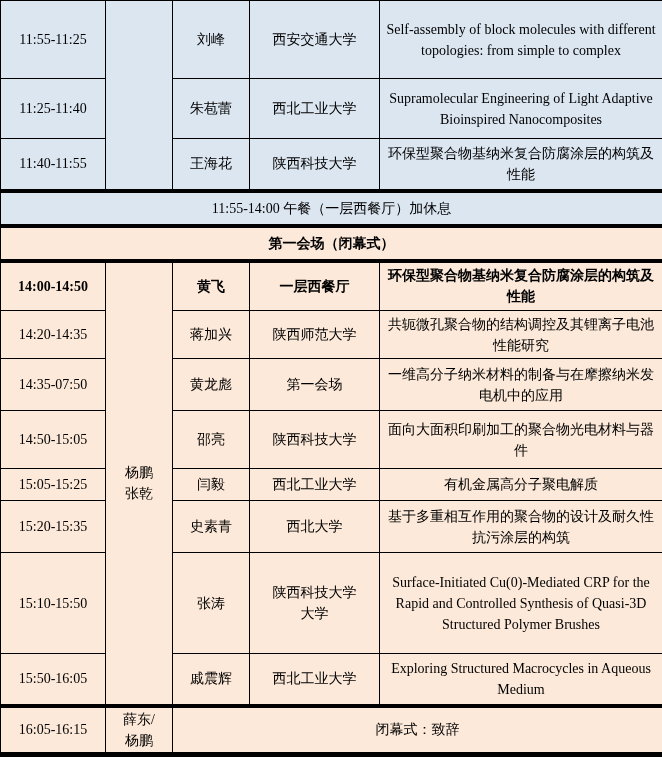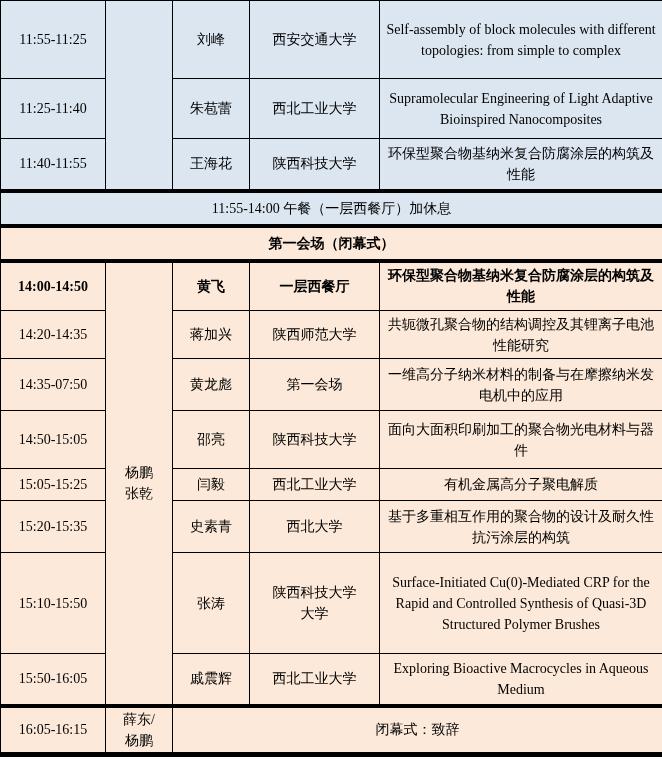--- a/index.html
+++ b/index.html
@@ -109,21 +109,21 @@
     <td>15:10-15:50</td>
     <td>张涛</td>
     <td>陕西科技大学
 大学</td>
     <td>Surface-Initiated Cu(0)-Mediated CRP for the Rapid and Controlled Synthesis of Quasi-3D Structured Polymer Brushes</td>
   </tr>
   <tr class="s2 h52">
     <td>15:50-16:05</td>
     <td>戚震辉</td>
     <td>西北工业大学</td>
-    <td>Exploring Bioactive Macrocycles in Aqueous Medium</td>
+    <td>Exploring Structured Macrocycles in Aqueous Medium</td>
   </tr>
 
   <tr class="s2 thick-top thick-bottom h46">
     <td>16:05-16:15</td>
     <td>薛东/
 杨鹏</td>
     <td colspan="3">闭幕式：致辞</td>
   </tr>
 </tbody>
   </table>

